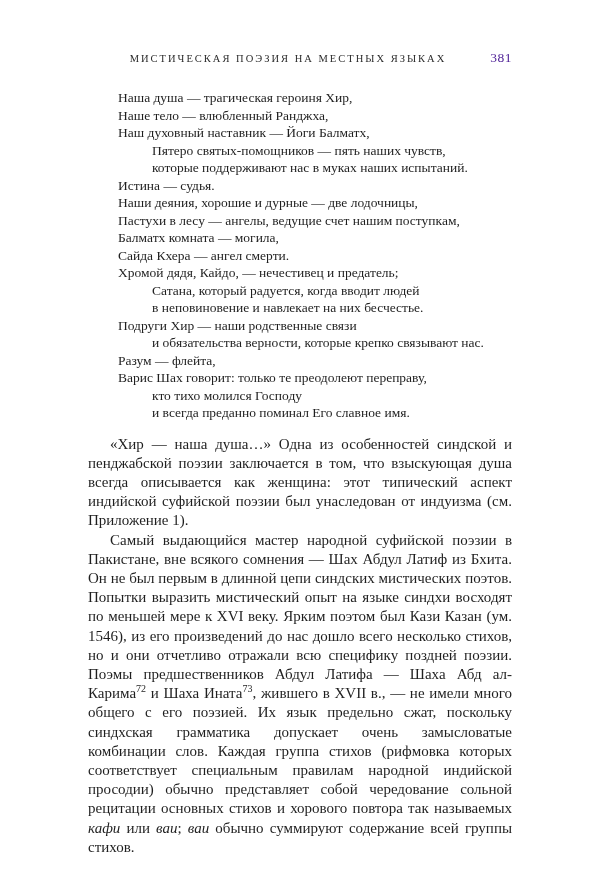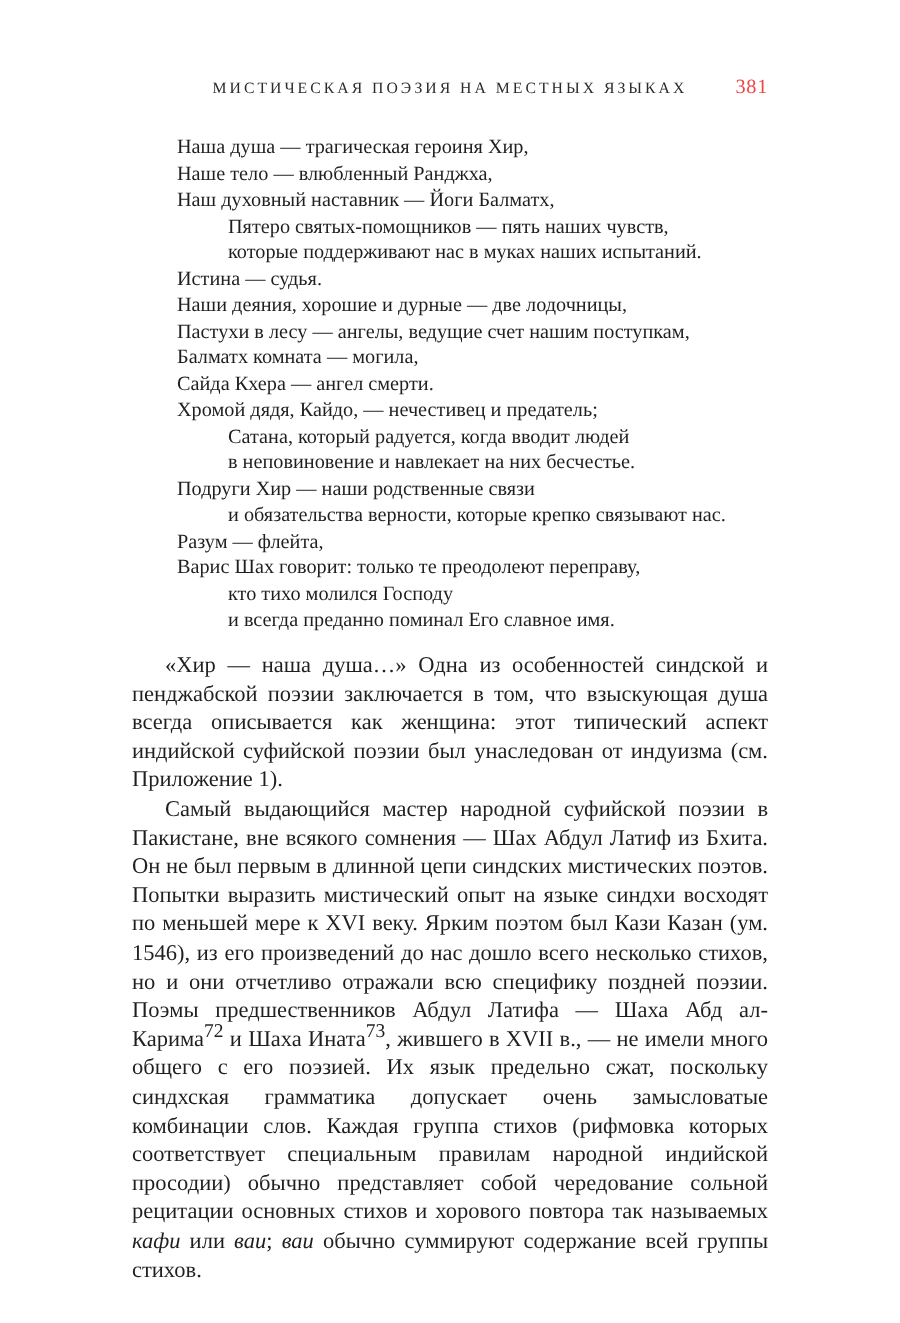--- a/index.html
+++ b/index.html
@@ -16,32 +16,32 @@
     box-sizing: border-box;
     padding: 50px 88px 0 88px;
     overflow: hidden;
     font-family: "Liberation Serif", "DejaVu Serif", serif;
     color: #1f1f1f;
   }
   .running-head-row {
     display: flex;
     justify-content: flex-end;
     align-items: baseline;
-    gap: 32px;
+    gap: 44px;
   }
   .running-head {
     font-size: 10.5px;
     letter-spacing: 2px;
     color: #2b2b2b;
     white-space: nowrap;
   }
   .page-number {
     font-size: 13.5px;
     letter-spacing: 0.5px;
-    color: #ef4444;
+    color: #4c1d95;
   }
   .poem {
     margin-top: 23px;
     margin-left: 30px;
     font-size: 13.5px;
     line-height: 17.5px;
   }
   .poem-line {
     white-space: nowrap;
   }
@@ -52,21 +52,21 @@
     margin-top: 13px;
     font-size: 15px;
     line-height: 19.2px;
     text-align: justify;
   }
   .paragraphs p {
     margin: 0;
     text-indent: 22px;
   }
   .paragraphs sup {
-    font-size: 13px;
+    font-size: 10px;
     line-height: 0;
     vertical-align: super;
   }
   .paragraphs i {
     font-style: italic;
   }
 </style>
 </head>
 <body>
 

